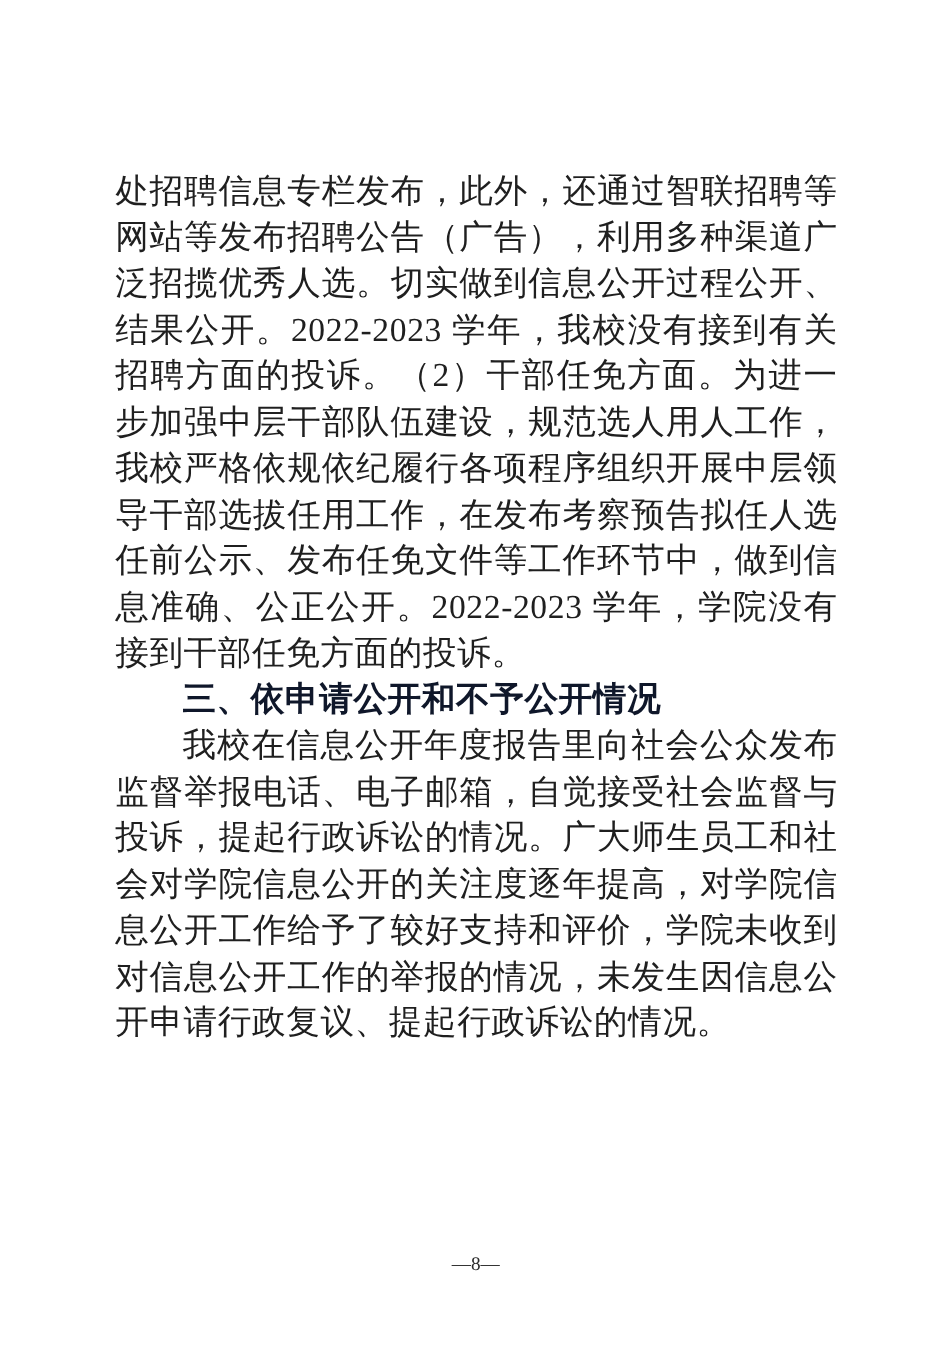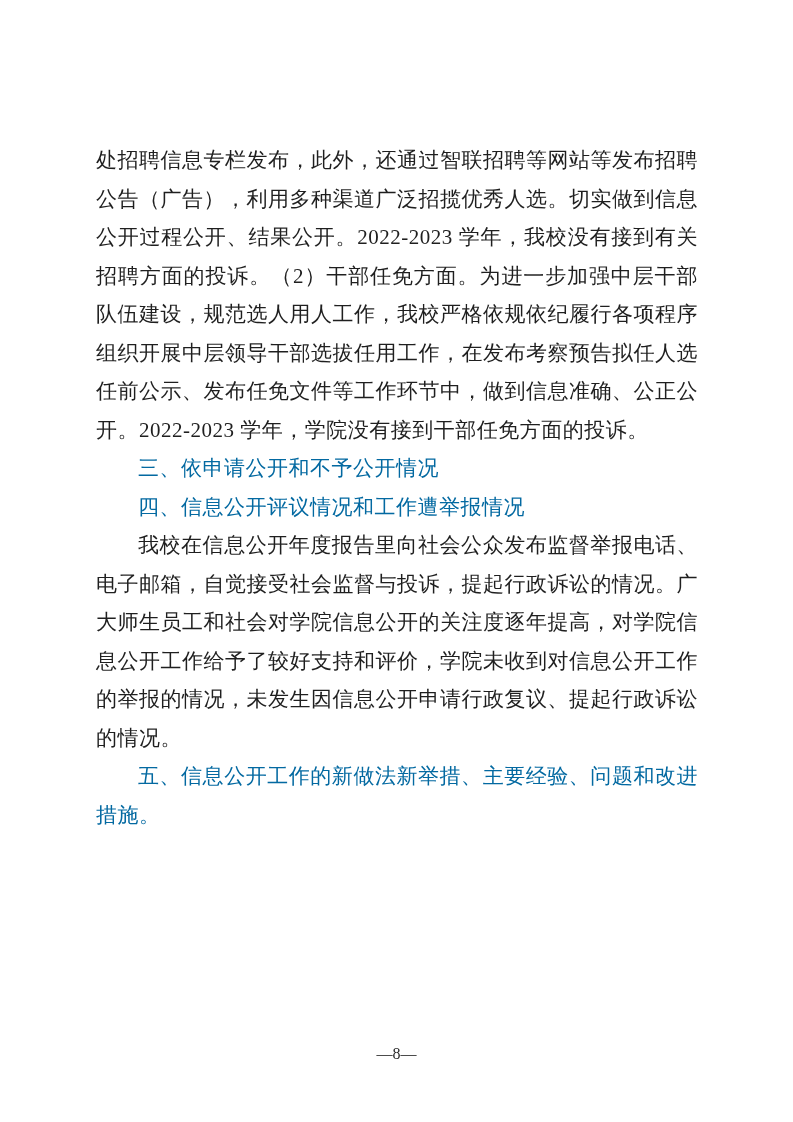--- a/index.html
+++ b/index.html
@@ -24,51 +24,49 @@
   }
   .content {
     position: absolute;
     left: 96px;
     top: 141px;
     width: 602px;
   }
   .content p {
     margin: 0;
     padding: 0;
-    font-size: 21px;
+    font-size: 28px;
     line-height: 38.5px;
     letter-spacing: 0.5px;
     color: #1f1f1f;
     text-align: justify;
     text-indent: 2em;
   }
   .content p.continuation {
     text-indent: 0;
   }
   .content p.heading {
-    font-weight: normal;
-    color: #0369a1;
+    font-weight: bold;
+    color: #0f172a;
   }
   .page-number {
     position: absolute;
     left: 0;
     top: 1044px;
     width: 793px;
     text-align: center;
     font-size: 16px;
     line-height: 20px;
     color: #2b2b2b;
     letter-spacing: 0px;
   }
 </style>
 </head>
 <body>
 
 <div class="page">
   <div class="content">
     <p class="continuation">处招聘信息专栏发布，此外，还通过智联招聘等网站等发布招聘公告（广告），利用多种渠道广泛招揽优秀人选。切实做到信息公开过程公开、结果公开。2022-2023 学年，我校没有接到有关招聘方面的投诉。（2）干部任免方面。为进一步加强中层干部队伍建设，规范选人用人工作，我校严格依规依纪履行各项程序组织开展中层领导干部选拔任用工作，在发布考察预告拟任人选任前公示、发布任免文件等工作环节中，做到信息准确、公正公开。2022-2023 学年，学院没有接到干部任免方面的投诉。</p>
     <p class="heading">三、依申请公开和不予公开情况</p>
-    <p class="heading">四、信息公开评议情况和工作遭举报情况</p>
     <p>我校在信息公开年度报告里向社会公众发布监督举报电话、电子邮箱，自觉接受社会监督与投诉，提起行政诉讼的情况。广大师生员工和社会对学院信息公开的关注度逐年提高，对学院信息公开工作给予了较好支持和评价，学院未收到对信息公开工作的举报的情况，未发生因信息公开申请行政复议、提起行政诉讼的情况。</p>
-    <p class="heading">五、信息公开工作的新做法新举措、主要经验、问题和改进措施。</p>
   </div>
   <div class="page-number">—8—</div>
 </div>
 
 </body></html>

